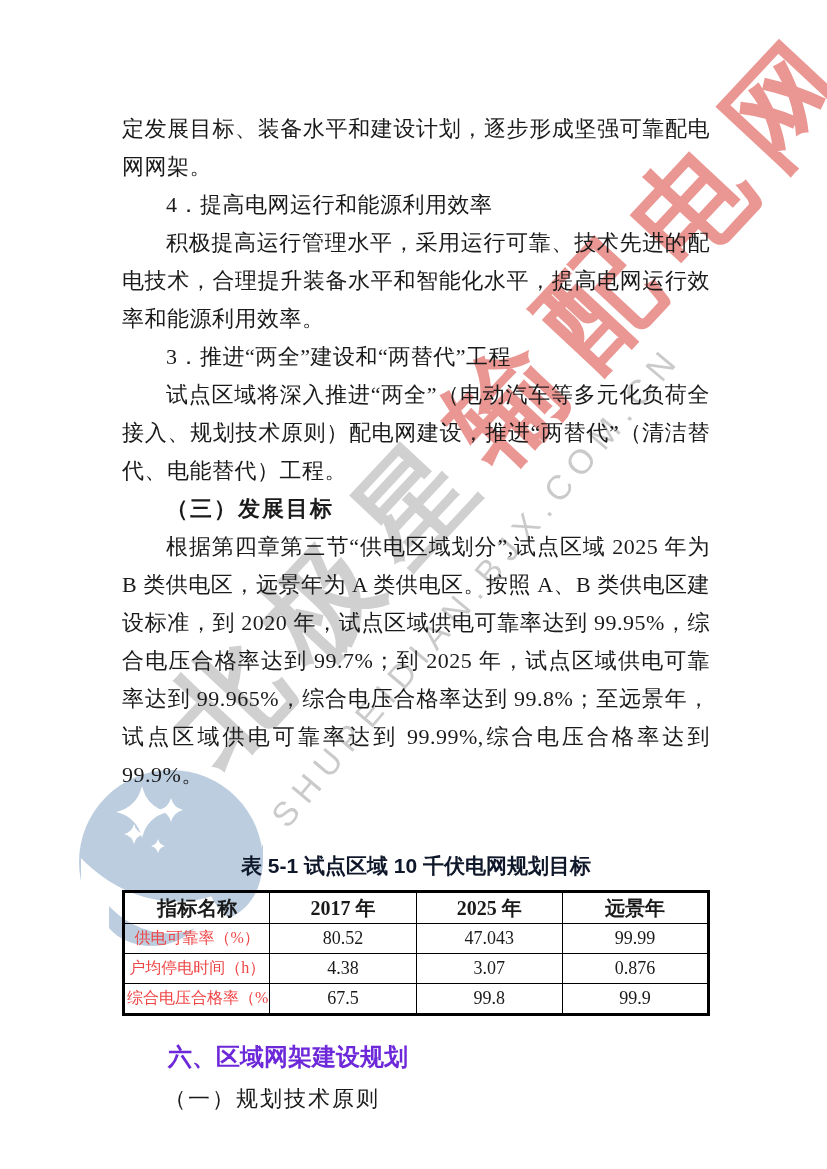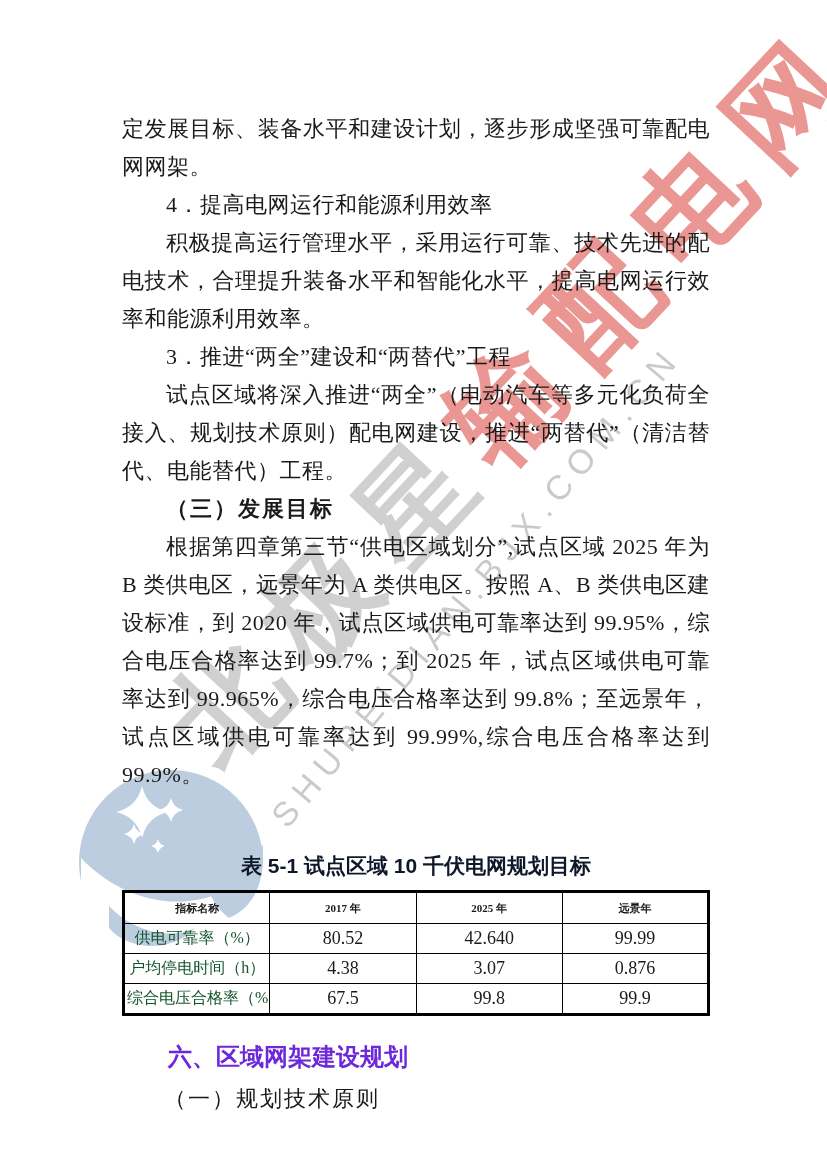--- a/index.html
+++ b/index.html
@@ -69,25 +69,25 @@
     border-collapse:collapse;
     border:3px solid #000;
     background:transparent;
   }
   table.targets th, table.targets td {
     border:1px solid #000;
     text-align:center; vertical-align:middle;
     padding:0 2px; white-space:nowrap; overflow:hidden;
     background:transparent;
   }
-  table.targets th { height:30px; font-size:11px; }
+  table.targets th { height:30px; font-size:20px; }
   table.targets td { height:29px; }
   th.col-indicator { font-family:"Liberation Sans","DejaVu Sans",sans-serif; font-weight:700; }
   th.col-year      { font-family:"Liberation Serif","DejaVu Serif",serif; font-weight:700; }
-  td.row-label     { font-size:16px; color:#14532d; }
+  td.row-label     { font-size:16px; color:#ef4444; }
   td.val           { font-family:"Liberation Serif","DejaVu Serif",serif; font-size:18px; }
 
   .heading-six {
     margin-top:24px;
     font-family:"Liberation Sans","DejaVu Sans",sans-serif;
     font-weight:700; font-size:24px; line-height:34px;
     text-indent:46px; color:#6d28d9;
   }
   .heading-one {
     margin-top:6px;
@@ -134,21 +134,21 @@
           <th class="col-indicator">指标名称</th>
           <th class="col-year">2017 年</th>
           <th class="col-year">2025 年</th>
           <th class="col-year">远景年</th>
         </tr>
       </thead>
       <tbody>
         <tr>
           <td class="row-label">供电可靠率（%）</td>
           <td class="val">80.52</td>
-          <td class="val">42.640</td>
+          <td class="val">47.043</td>
           <td class="val">99.99</td>
         </tr>
         <tr>
           <td class="row-label">户均停电时间（h）</td>
           <td class="val">4.38</td>
           <td class="val">3.07</td>
           <td class="val">0.876</td>
         </tr>
         <tr>
           <td class="row-label">综合电压合格率（%）</td>

